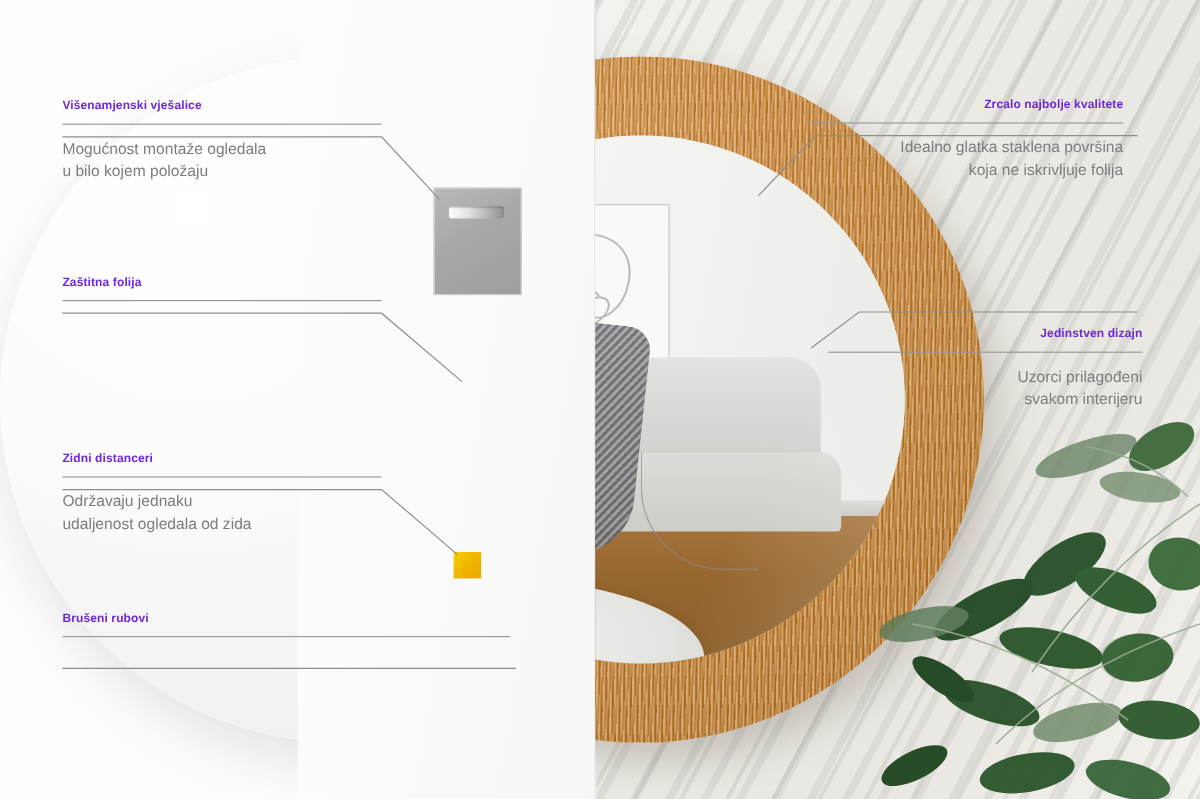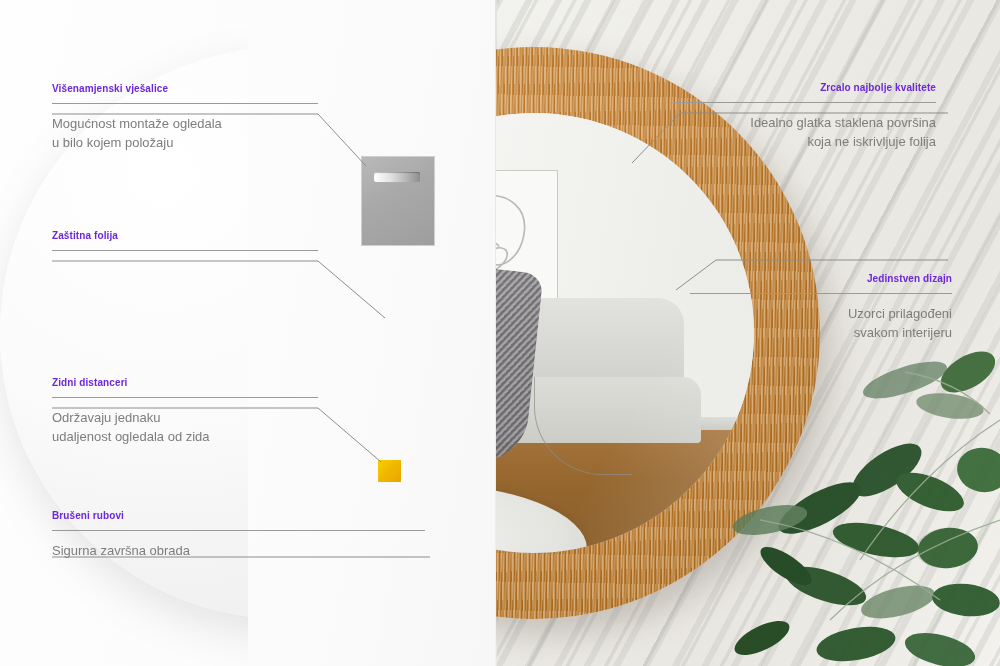--- a/index.html
+++ b/index.html
@@ -276,21 +276,20 @@
   <div class="callout left" id="c3">
     <div class="title">Zidni distanceri</div>
     <div class="rule"></div>
     <div class="desc">Održavaju jednaku
 udaljenost ogledala od zida</div>
   </div>
 
   <div class="callout left" id="c4">
     <div class="title">Brušeni rubovi</div>
     <div class="rule"></div>
-    <div class="desc">Sigurna završna obrada</div>
   </div>
 
   <div class="callout right" id="c5">
     <div class="title">Zrcalo najbolje kvalitete</div>
     <div class="rule"></div>
     <div class="desc">Idealno glatka staklena površina
 koja ne iskrivljuje folija</div>
   </div>
 
   <div class="callout right" id="c6">

